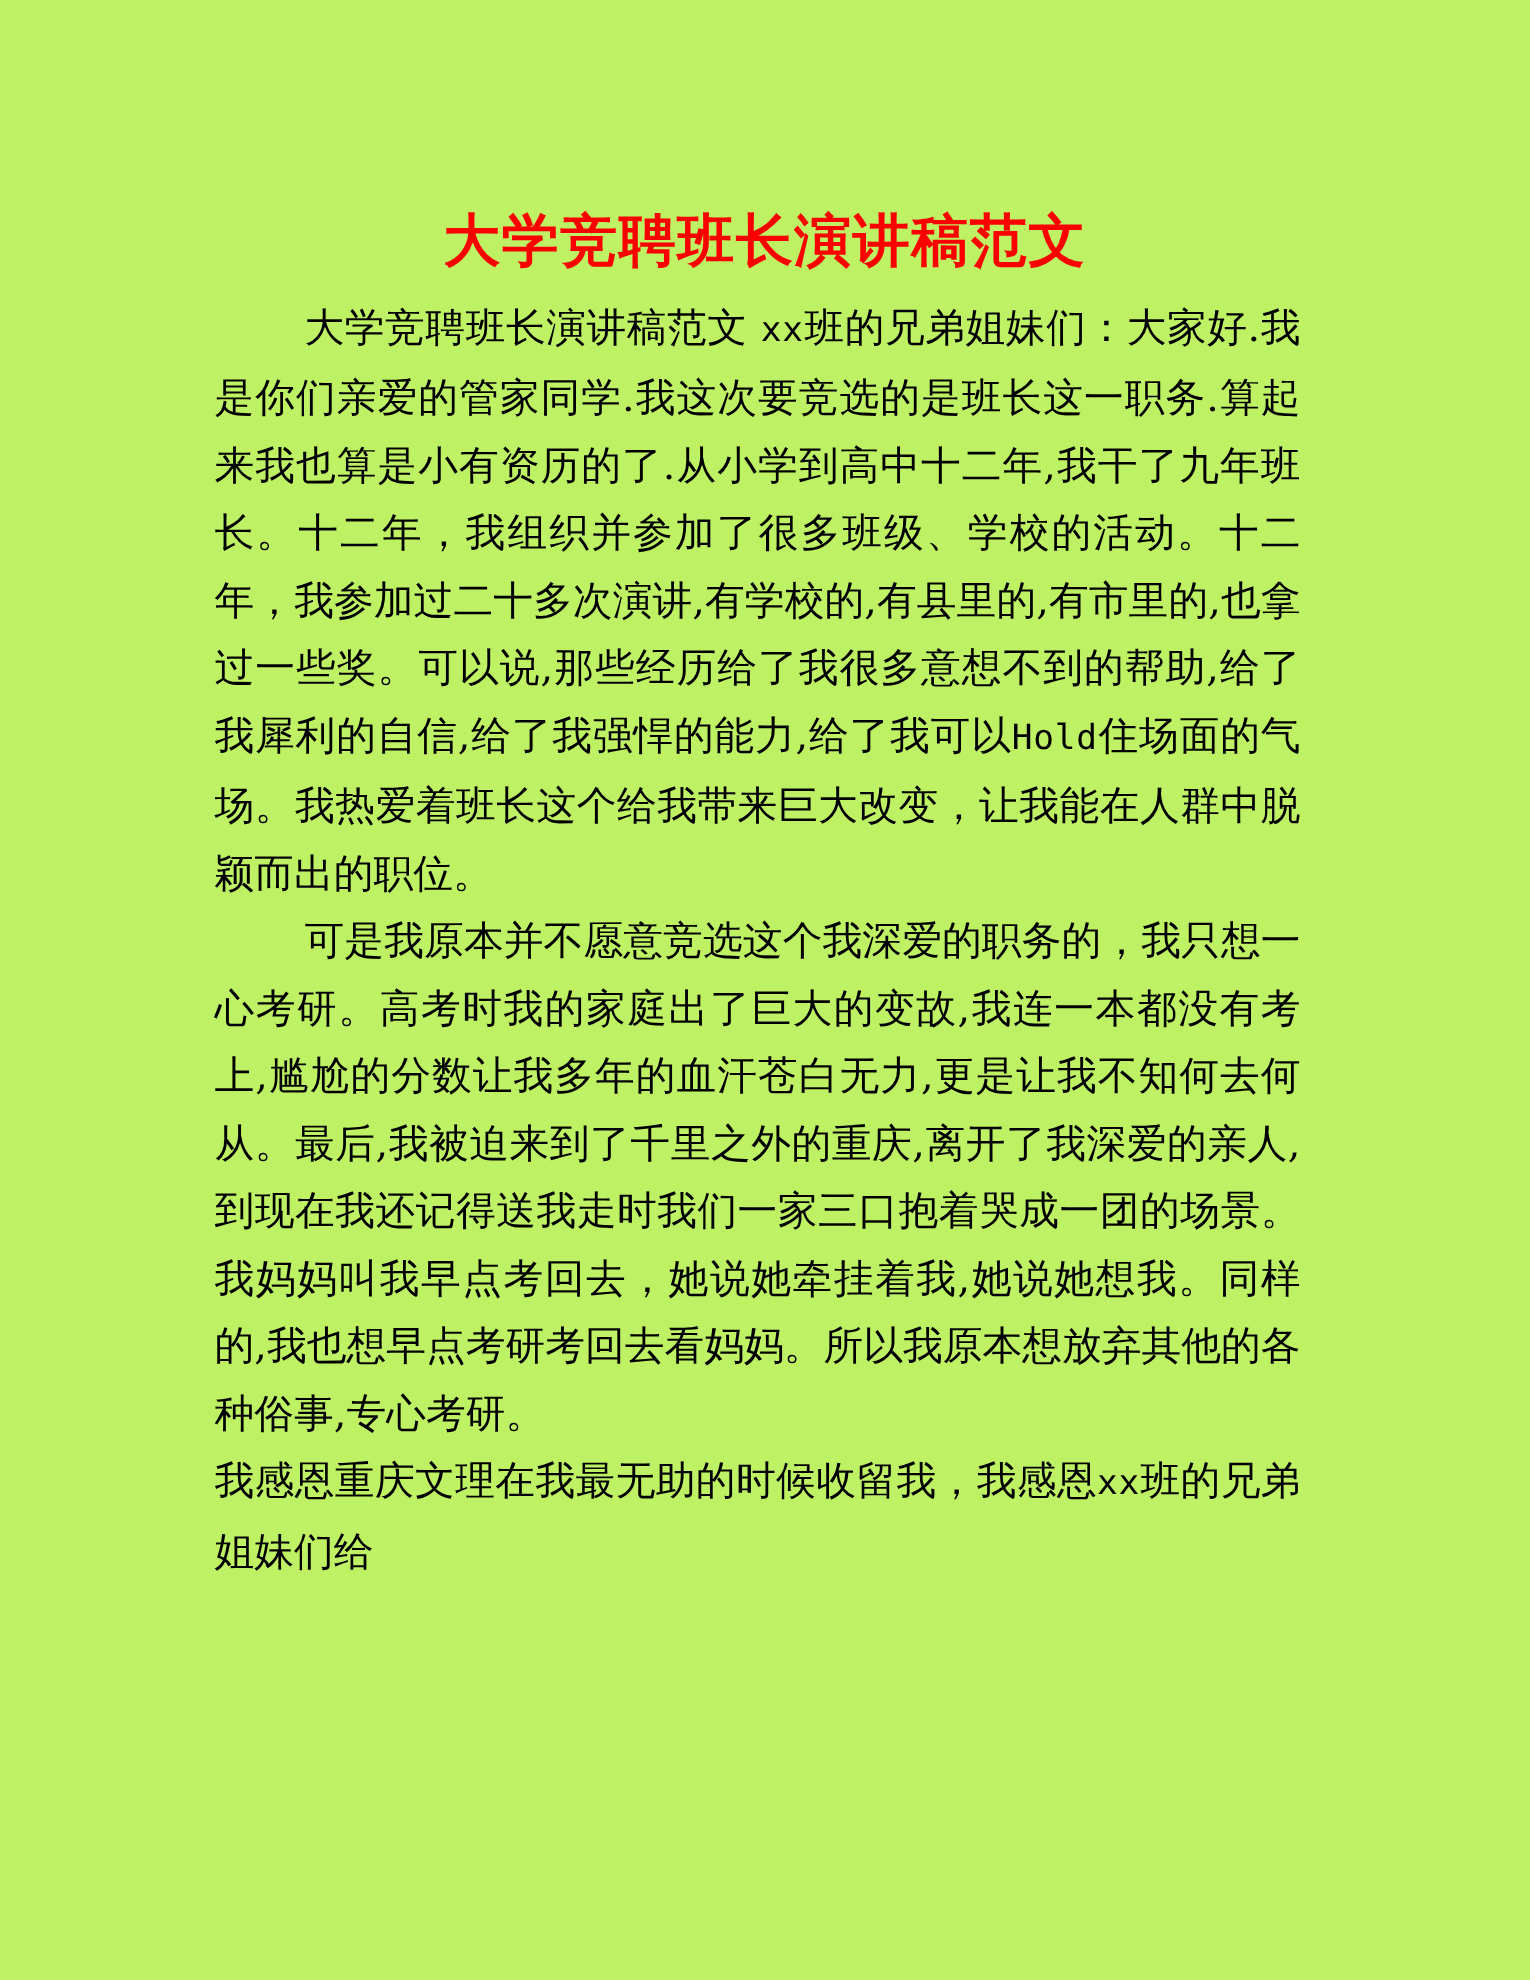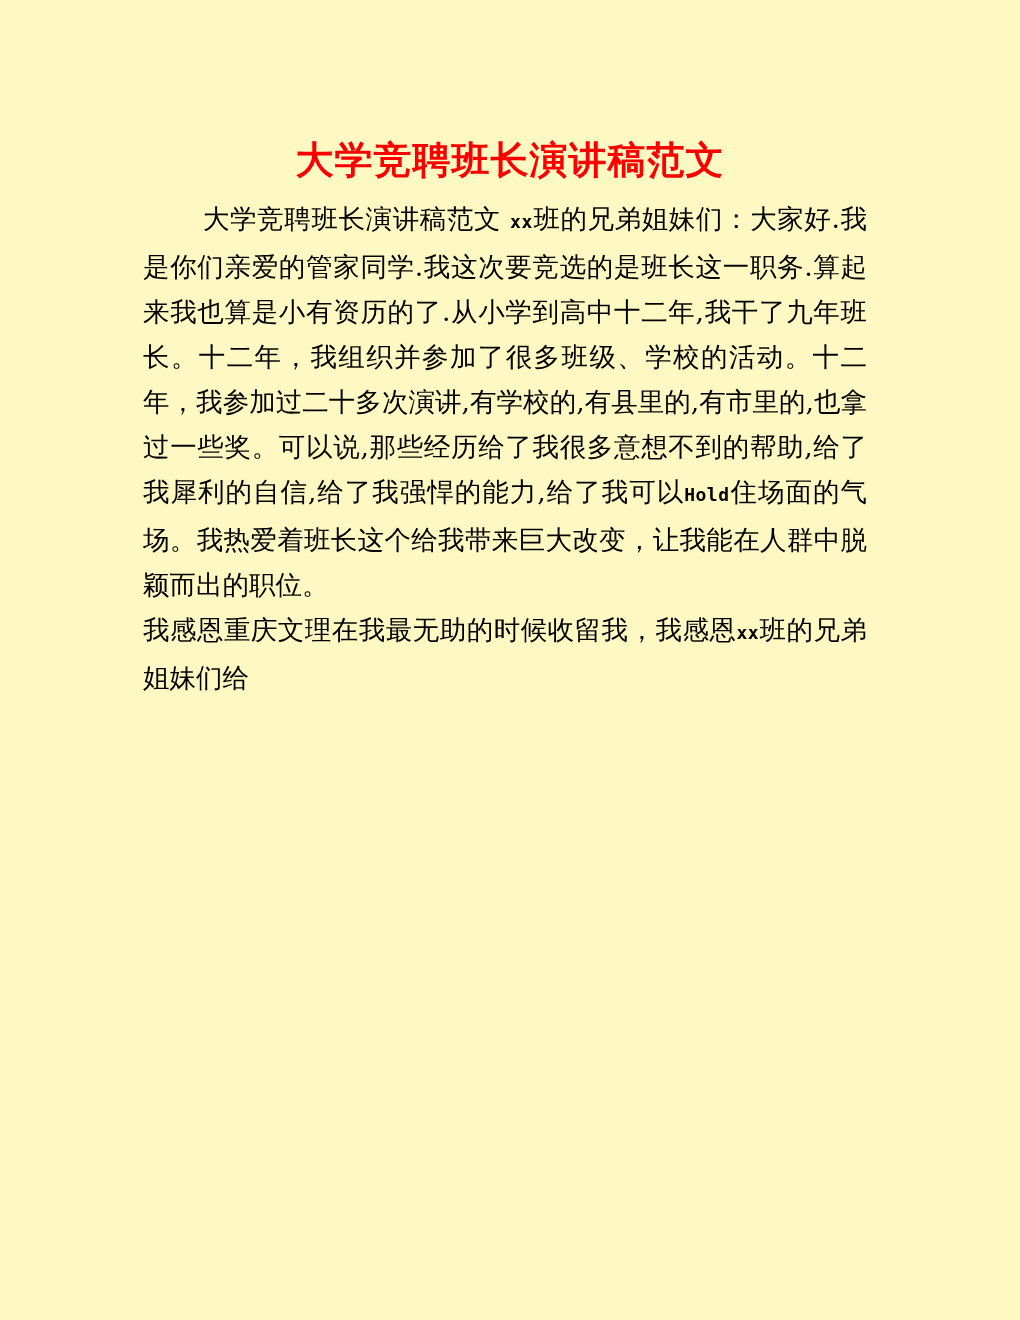--- a/index.html
+++ b/index.html
@@ -5,21 +5,21 @@
   html, body {
     margin: 0;
     padding: 0;
     background: #ffffff;
   }
 
   .page {
     position: relative;
     width: 1020px;
     height: 1320px;
-    background: #fef9c3;
+    background: #bef264;
     overflow: hidden;
     margin: 0 auto;
     box-sizing: border-box;
   }
 
   .doc-title {
     position: absolute;
     top: 112px;
     left: 0;
     width: 1020px;
@@ -57,35 +57,35 @@
     margin-top: 0px;
   }
 
   .para.no-indent {
     text-indent: 0;
   }
 
   
   .lat {
     font-family: "DejaVu Sans Mono", "Liberation Mono", monospace;
-    font-size: 18px;
+    font-size: 23px;
     letter-spacing: 0.5px;
-    font-weight: bold;
   }
 </style>
 </head>
 <body>
 
 <div class="page">
 
   <h1 class="doc-title">大学竞聘班长演讲稿范文</h1>
 
   <div class="doc-body">
 
     <p class="para">大学竞聘班长演讲稿范文  <span class="lat">xx</span>班的兄弟姐妹们：大家好.我是你们亲爱的管家同学.我这次要竞选的是班长这一职务.算起来我也算是小有资历的了.从小学到高中十二年,我干了九年班长。十二年，我组织并参加了很多班级、学校的活动。十二年，我参加过二十多次演讲,有学校的,有县里的,有市里的,也拿过一些奖。可以说,那些经历给了我很多意想不到的帮助,给了我犀利的自信,给了我强悍的能力,给了我可以<span class="lat">Hold</span>住场面的气场。我热爱着班长这个给我带来巨大改变，让我能在人群中脱颖而出的职位。</p>
 
+    <p class="para">可是我原本并不愿意竞选这个我深爱的职务的，我只想一心考研。高考时我的家庭出了巨大的变故,我连一本都没有考上,尴尬的分数让我多年的血汗苍白无力,更是让我不知何去何从。最后,我被迫来到了千里之外的重庆,离开了我深爱的亲人,到现在我还记得送我走时我们一家三口抱着哭成一团的场景。我妈妈叫我早点考回去，她说她牵挂着我,她说她想我。同样的,我也想早点考研考回去看妈妈。所以我原本想放弃其他的各种俗事,专心考研。</p>
 
 
     <p class="para no-indent">我感恩重庆文理在我最无助的时候收留我，我感恩<span class="lat">xx</span>班的兄弟姐妹们给</p>
 
   </div>
 
 </div>
 
 </body></html>

